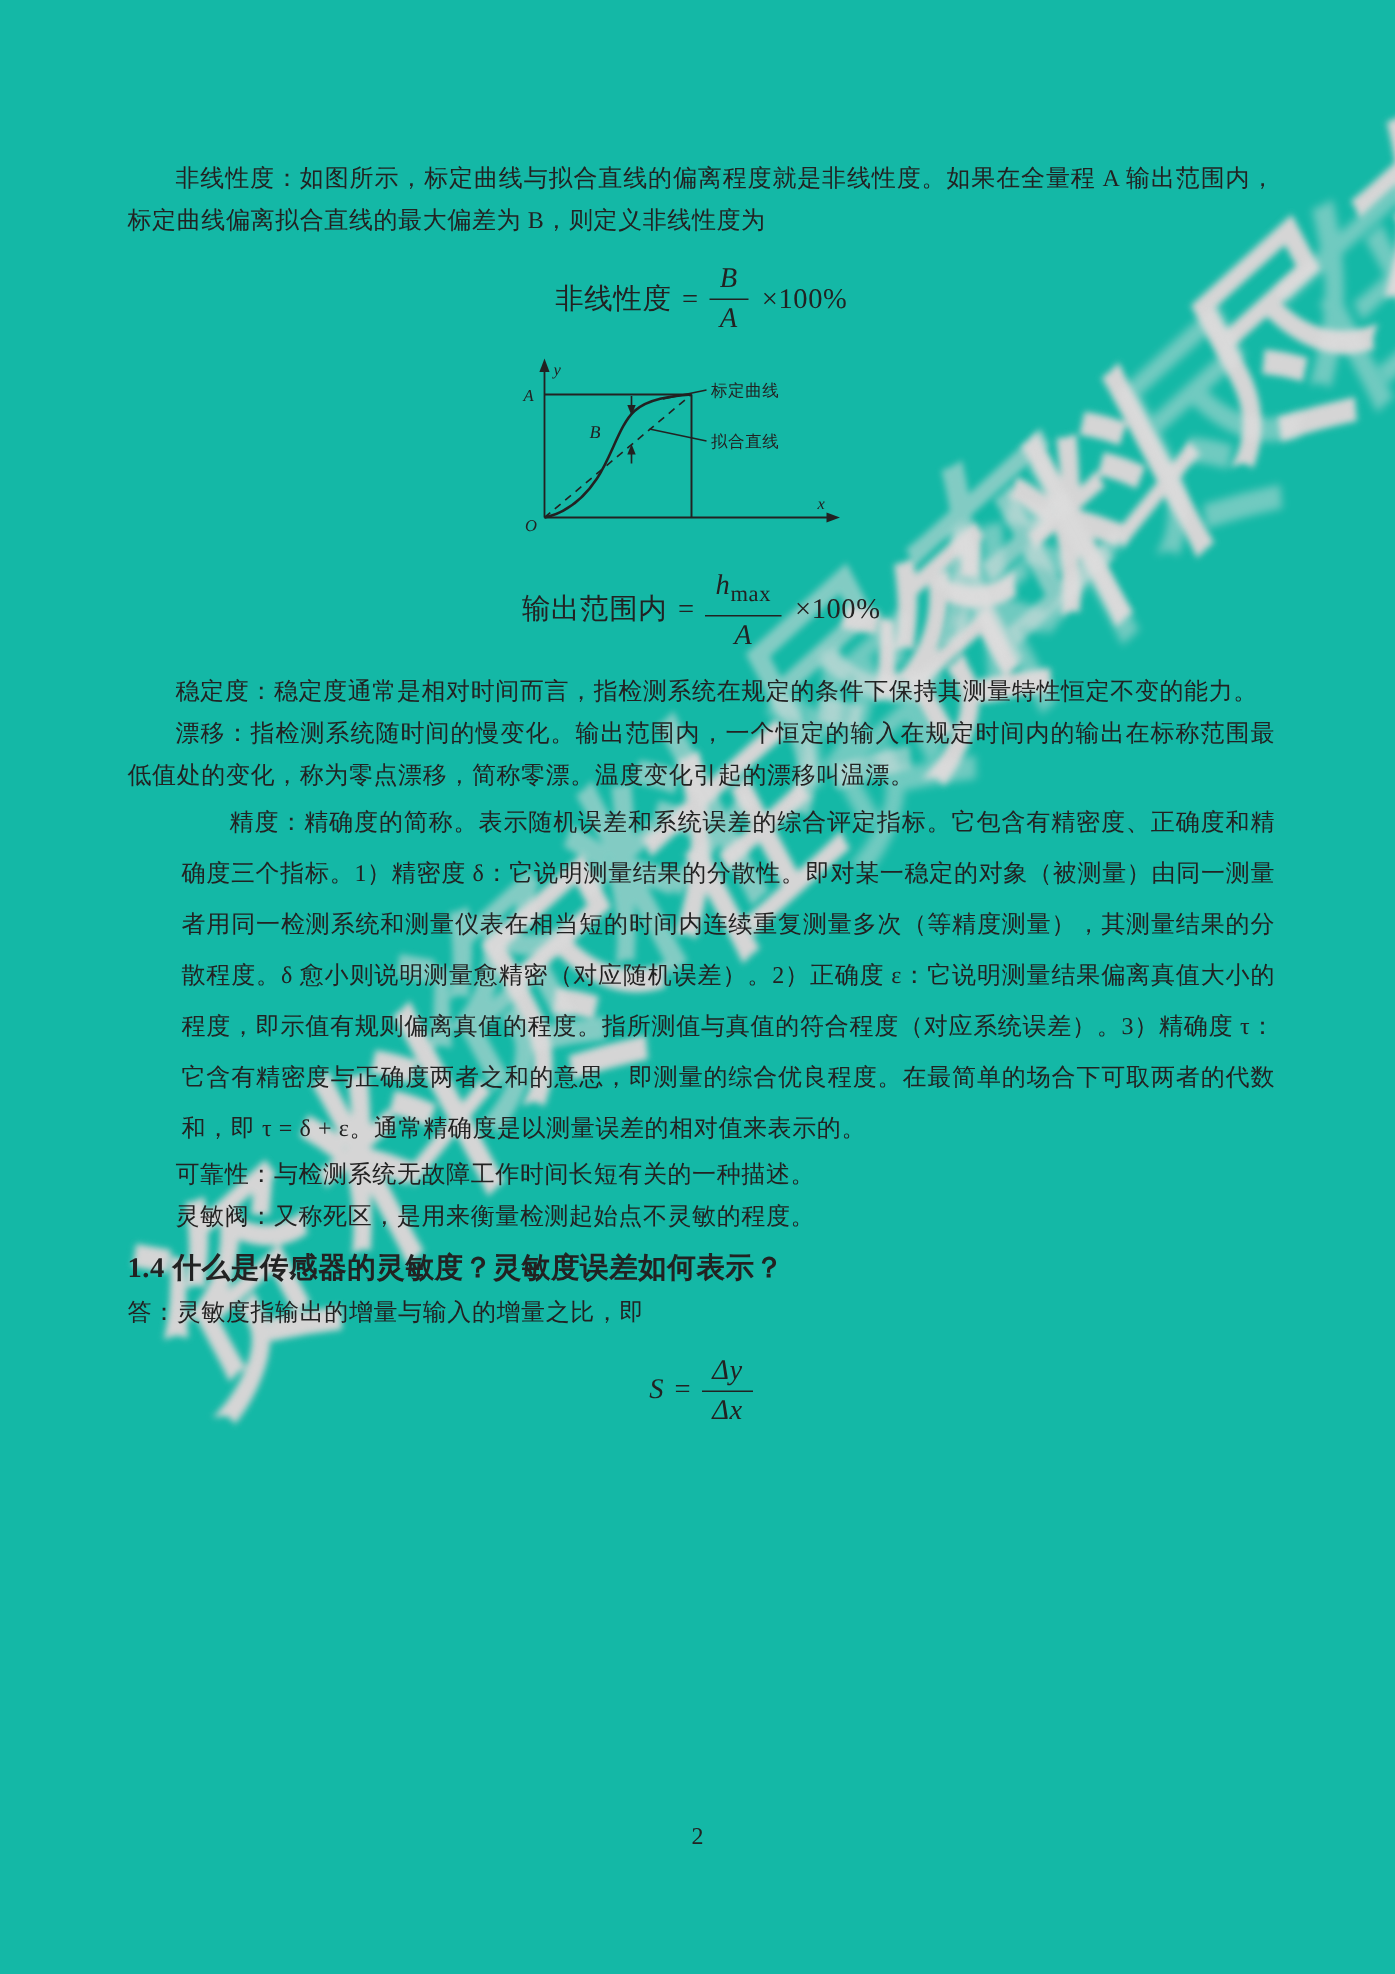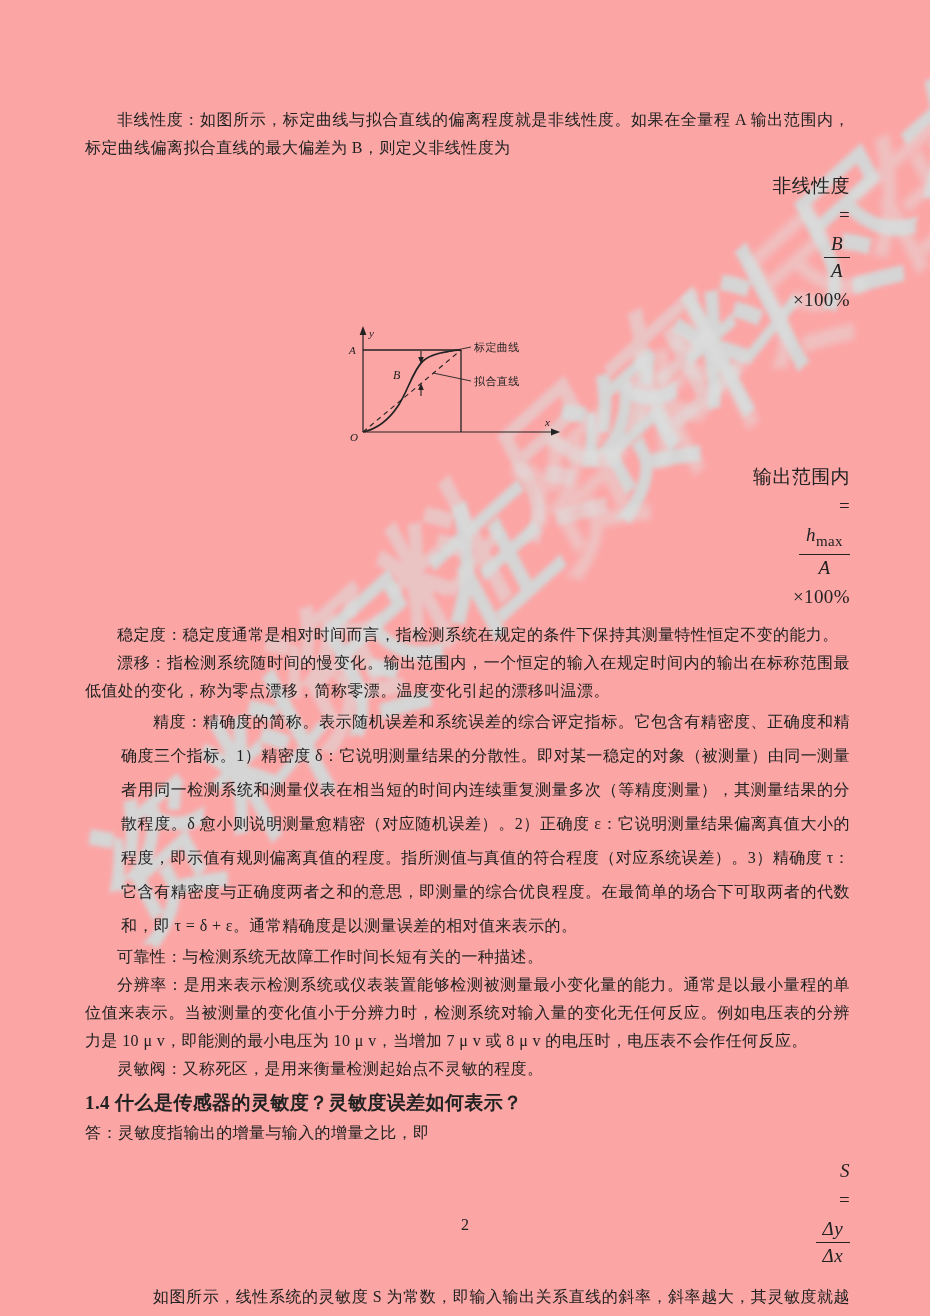--- a/index.html
+++ b/index.html
@@ -1,37 +1,37 @@
 <!DOCTYPE html>
 <html><head>
 <meta charset="utf-8">
 <style>
   html,body{margin:0;padding:0;background:#ffffff;}
   .page{
     position:relative;
     width:930px;height:1316px;
-    background:#fca5a5;
+    background:#14b8a6;
     overflow:hidden;
     font-family:"Liberation Serif","DejaVu Serif",serif;
     color:#222222;
     text-decoration:underline;
   }
   .content{
     position:absolute;top:106px;left:85px;width:765px;
     font-size:16px;line-height:28px;letter-spacing:0.4px;
     text-align:justify;
   }
   .para{margin:0;text-indent:2em;}
   .para.loose{line-height:34px;margin-left:36px;}
   .no-indent{text-indent:0;}
   .q-heading{font-weight:bold;text-indent:0;margin:6px 0 2px;font-size:19px;line-height:28px;}
   
   .formula{
-    display:flex;justify-content:center;align-items:flex-end;gap:7px;
-    margin:13px 0 13px;font-size:19px;line-height:22px;text-indent:0;flex-direction:column;
+    display:flex;justify-content:center;align-items:center;gap:7px;
+    margin:13px 0 13px;font-size:19px;line-height:22px;text-indent:0;
   }
   .mi{font-style:italic;}
   .frac{display:inline-flex;flex-direction:column;align-items:center;vertical-align:middle;}
   .frac .num{border-bottom:1.5px solid #222;padding:0 7px 2px;}
   .frac .den{padding-top:2px;}
   .num sub{font-size:15px;font-style:normal;}
   .fsuffix{margin-left:2px;}
   
   .figure-wrap{margin:4px 0 10px;text-align:center;text-indent:0;}
   .figure-wrap svg{display:inline-block;}
@@ -128,34 +128,32 @@
         <span class="num"><span class="mi">h</span><sub>max</sub></span>
         <span class="den mi">A</span>
       </span>
       <span class="fsuffix">×100%</span>
     </div>
 
     <p class="para">稳定度：稳定度通常是相对时间而言，指检测系统在规定的条件下保持其测量特性恒定不变的能力。</p>
     <p class="para">漂移：指检测系统随时间的慢变化。输出范围内，一个恒定的输入在规定时间内的输出在标称范围最低值处的变化，称为零点漂移，简称零漂。温度变化引起的漂移叫温漂。</p>
     <p class="para loose">精度：精确度的简称。表示随机误差和系统误差的综合评定指标。它包含有精密度、正确度和精确度三个指标。1）精密度 δ：它说明测量结果的分散性。即对某一稳定的对象（被测量）由同一测量者用同一检测系统和测量仪表在相当短的时间内连续重复测量多次（等精度测量），其测量结果的分散程度。δ 愈小则说明测量愈精密（对应随机误差）。2）正确度 ε：它说明测量结果偏离真值大小的程度，即示值有规则偏离真值的程度。指所测值与真值的符合程度（对应系统误差）。3）精确度 τ：它含有精密度与正确度两者之和的意思，即测量的综合优良程度。在最简单的场合下可取两者的代数和，即 τ = δ + ε。通常精确度是以测量误差的相对值来表示的。</p>
     <p class="para">可靠性：与检测系统无故障工作时间长短有关的一种描述。</p>
-    <p class="para">分辨率：是用来表示检测系统或仪表装置能够检测被测量最小变化量的能力。通常是以最小量程的单位值来表示。当被测量的变化值小于分辨力时，检测系统对输入量的变化无任何反应。例如电压表的分辨力是 10 μ v，即能测的最小电压为 10 μ v，当增加 7 μ v 或 8 μ v 的电压时，电压表不会作任何反应。</p>
     <p class="para">灵敏阀：又称死区，是用来衡量检测起始点不灵敏的程度。</p>
 
     <p class="q-heading">1.4 什么是传感器的灵敏度？灵敏度误差如何表示？</p>
     <p class="para no-indent">答：灵敏度指输出的增量与输入的增量之比，即</p>
 
     <div class="formula">
       <span class="mi">S</span>
       <span>=</span>
       <span class="frac">
         <span class="num mi">Δy</span>
         <span class="den mi">Δx</span>
       </span>
     </div>
 
-    <p class="para loose">如图所示，线性系统的灵敏度 S 为常数，即输入输出关系直线的斜率，斜率越大，其灵敏度就越高。非线性系统的灵敏度 S 是变量，是输入输出关系曲线的斜率，输入量不同，灵敏度就不同，通常用拟合直线的斜率表示系统的平均灵敏度。要注意灵敏度越高，就越容易受外界干扰的影响，</p>
 
   </div>
 
   <div class="footer">2</div>
 
 </div>
 
 </body></html>

